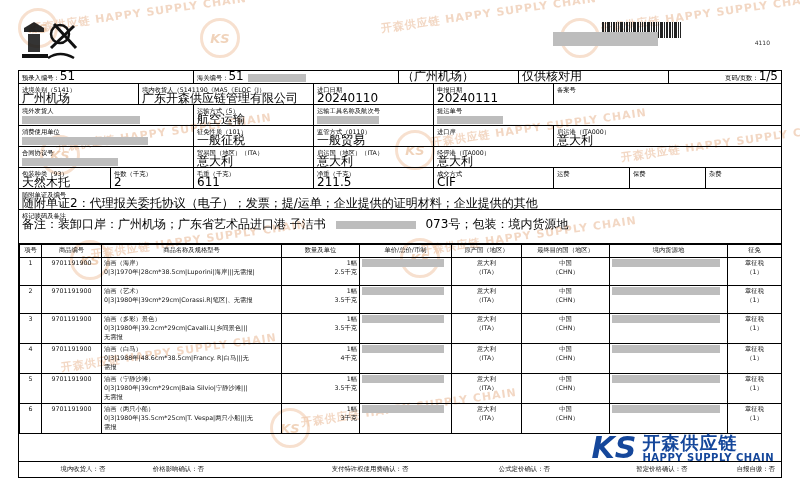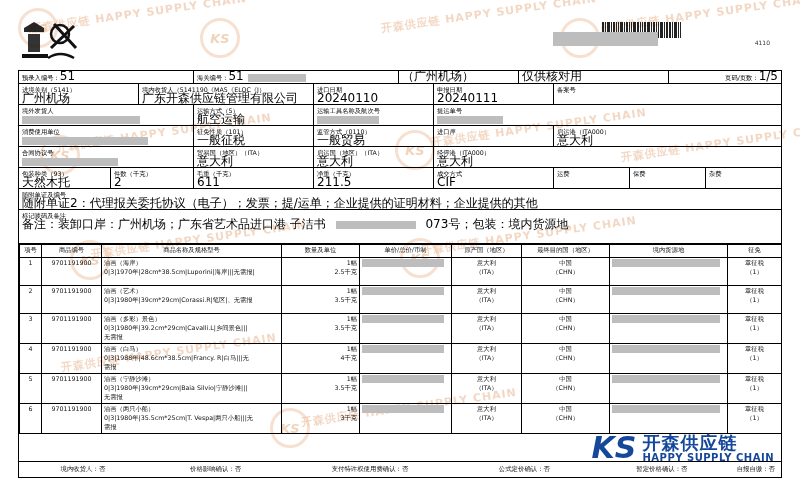--- a/index.html
+++ b/index.html
@@ -486,21 +486,21 @@
 （1）</td>
           </tr>
         </tbody>
       </table>
     </div>
 
   </div>
 
   <div class="bottom">
     <div class="seg" style="width:120px;text-align:center">境内收货人：否</div>
-    <div class="seg" style="width:130px;text-align:center">价格影响确认：否</div>
+    <div class="seg" style="width:130px;">价格影响确认：否</div>
     <div class="seg" style="width:165px;text-align:center">支付特许权使用费确认：否</div>
     <div class="seg" style="width:130px;text-align:center">公式定价确认：否</div>
     <div class="seg" style="width:130px;text-align:center">暂定价格确认：否</div>
     <div class="seg" style="flex:1;text-align:right">自报自缴：否</div>
   </div>
 
   <div class="brand">
     <div class="bs">KS</div>
     <div class="btxt">
       <div class="cn">开森供应链</div>

